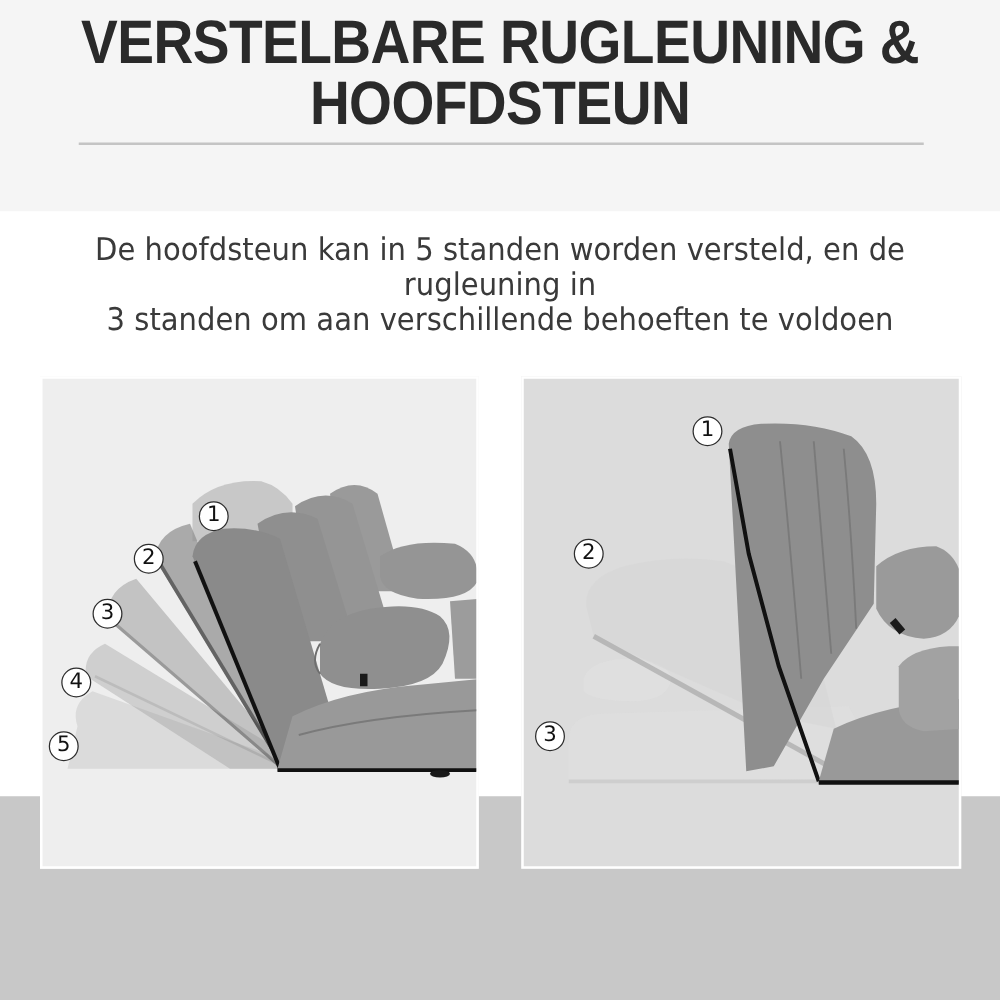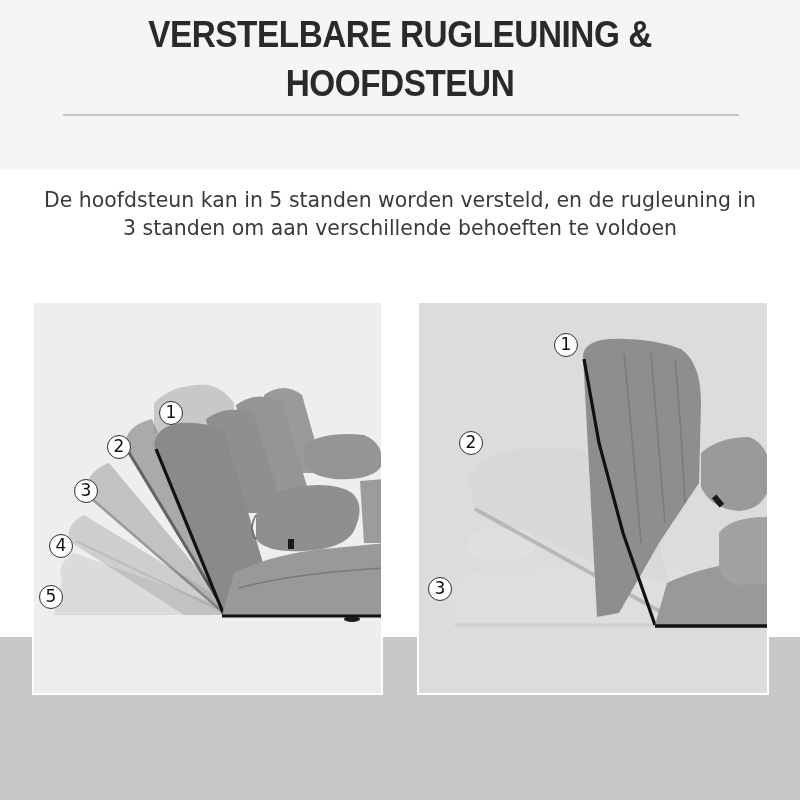--- a/index.html
+++ b/index.html
@@ -7,32 +7,32 @@
   body { position: relative; font-family: "Liberation Sans", "DejaVu Sans", sans-serif; }
 
   .header {
     position: absolute; left: 0; top: 0; width: 800px; height: 169px;
     background: #f5f5f5;
   }
   .title {
     position: absolute; left: 0; top: 10px; width: 800px;
     text-align: center; color: #2a2a2a;
     font-family: "Liberation Sans", sans-serif; font-weight: bold;
-    font-size: 37px; line-height: 49px; letter-spacing: -0.5px;
+    font-size: 49px; line-height: 49px; letter-spacing: -0.5px;
   }
   .title span { display: block; transform: scaleX(0.9); transform-origin: center; }
   .divider {
     position: absolute; left: 63px; top: 114px; width: 676px; height: 2px;
     background: #c4c4c4;
   }
 
   .subtitle {
     position: absolute; left: 0; top: 186px; width: 800px;
     text-align: center; color: #3a3a3a;
-    font-family: "DejaVu Sans", sans-serif; font-size: 22px; line-height: 28px;
+    font-family: "DejaVu Sans", sans-serif; font-size: 25px; line-height: 28px;
     font-weight: normal;
   }
   .subtitle span { display: block; transform: scaleX(0.93); transform-origin: center; }
 
   .floor-band {
     position: absolute; left: 0; top: 637px; width: 800px; height: 163px;
     background: #c8c8c8;
   }
 
   .panel {

